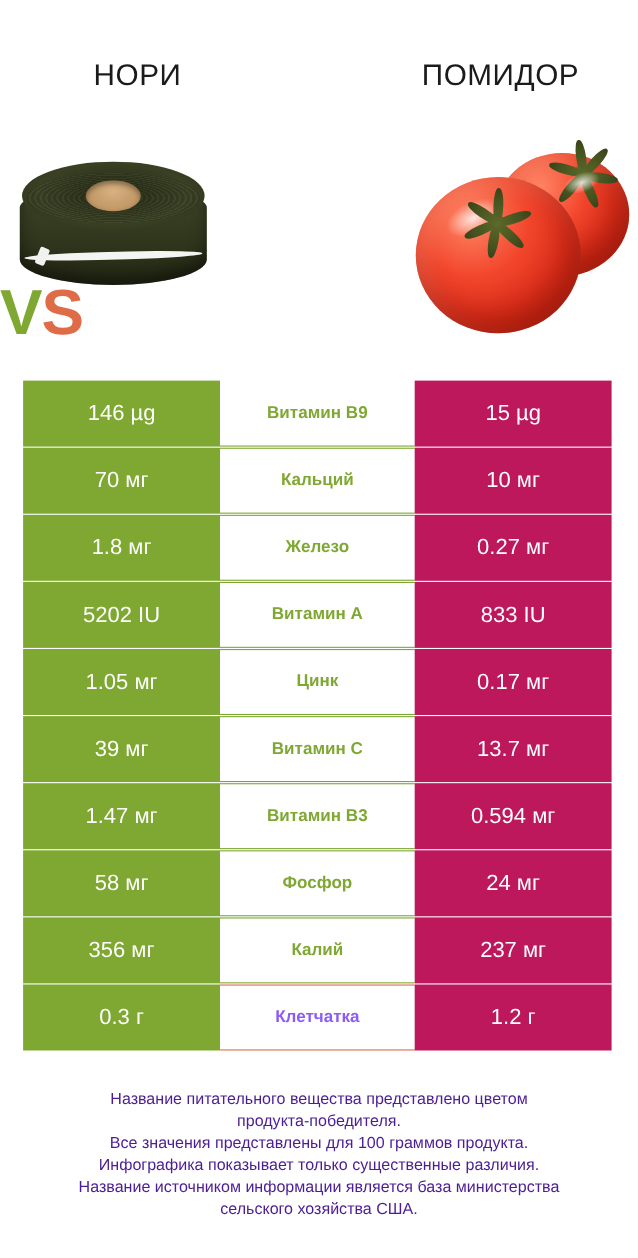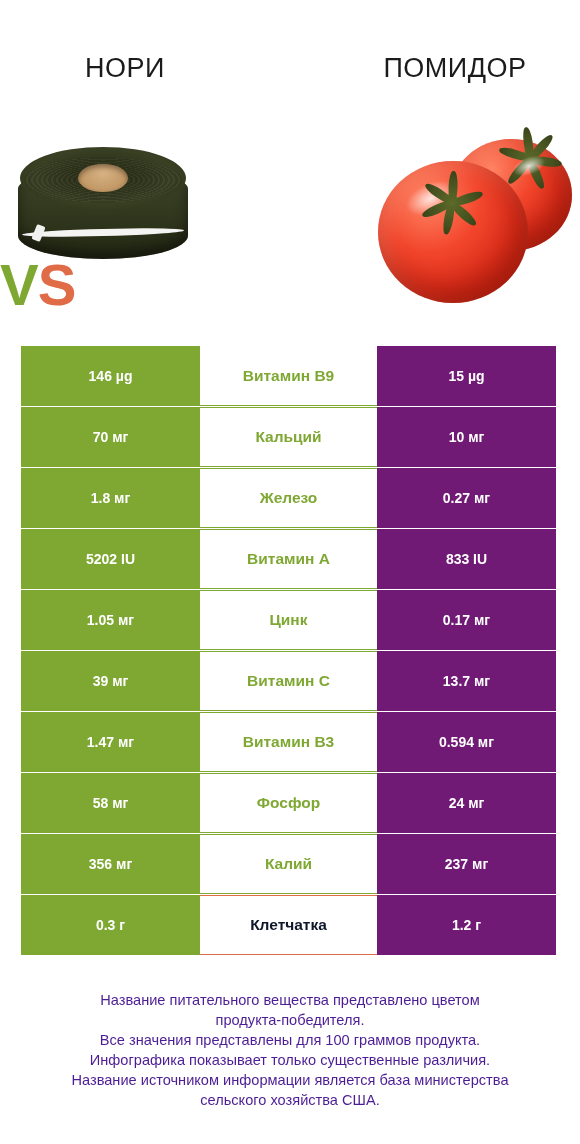--- a/index.html
+++ b/index.html
@@ -112,34 +112,34 @@
   .vs .s { color:#DF6B47; }
 
   
   .table {
     position:absolute; left:21px; top:314px;
     width:537px;
   }
   .row { display:flex; height:60px; margin-bottom:1px; }
   .cell {
     display:flex; align-items:center; justify-content:center;
-    font-size:14px; font-weight:700; color:#ffffff;
+    font-size:20px; font-weight:400; color:#ffffff;
     white-space:nowrap;
   }
   .cell-left  { width:179px; background:#7FA833; }
-  .cell-right { width:179px; background:#701a75; }
+  .cell-right { width:179px; background:#be185d; }
   .cell-mid {
     width:177px; background:#ffffff;
     font-size:15.5px; font-weight:700;
     border-top:1px solid #7FA833;
     border-bottom:1px solid #7FA833;
     color:#7FA833;
   }
   .row.win-right .cell-mid {
-    color:#0f172a;
+    color:#8b5cf6;
     border-top-color:#DF6B47;
     border-bottom-color:#DF6B47;
   }
   .row:first-child .cell-mid { border-top:0; }
 
   
   .footer {
     position:absolute; left:0; right:0; top:958px;
     text-align:center;
     font-size:14.6px; line-height:20px;

